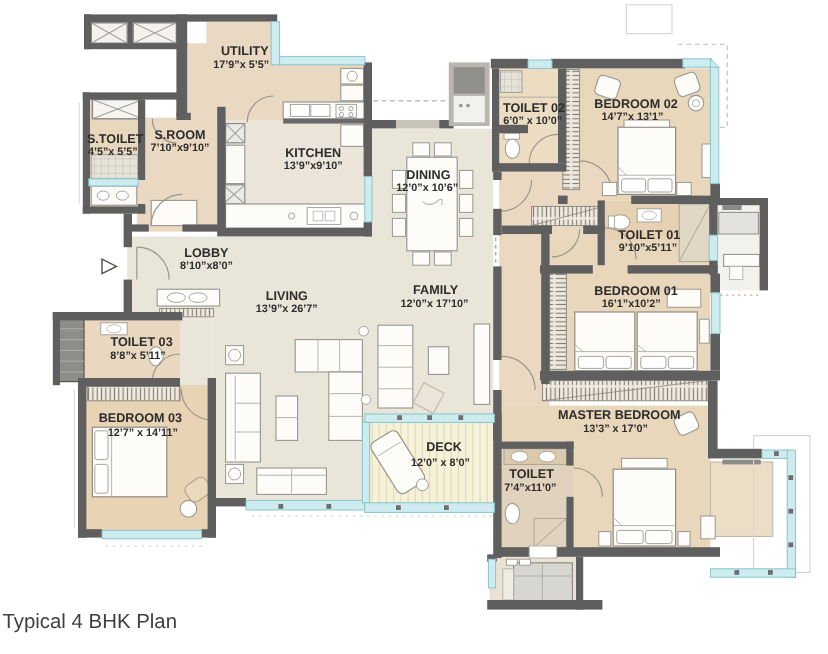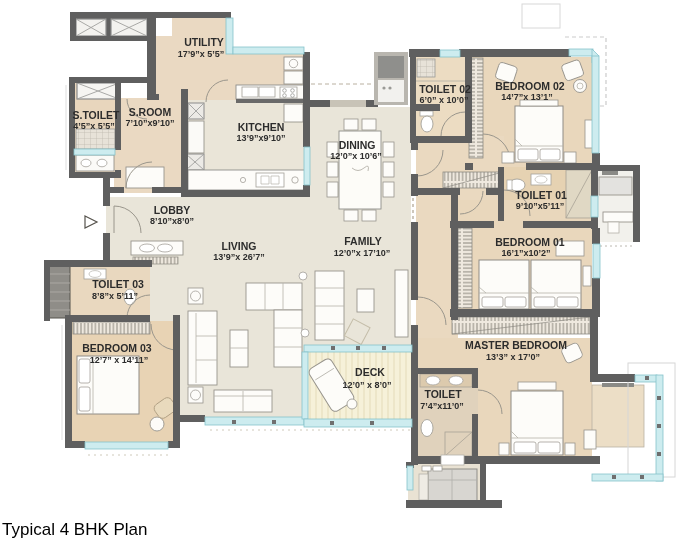--- a/index.html
+++ b/index.html
@@ -1,19 +1,19 @@
 <!DOCTYPE html>
 <html><head>
 <meta charset="utf-8">
 <style>
   html,body{margin:0;padding:0;background:#ffffff;}
   .page{position:relative;width:690px;height:545px;background:#fff;overflow:hidden;
         font-family:"Liberation Sans",sans-serif;}
   svg{position:absolute;left:0;top:0;}
-  .cap{position:absolute;left:2px;top:520px;font-size:17px;color:#000000;}
+  .cap{position:absolute;left:2px;top:508px;font-size:17px;color:#404040;}
 </style>
 </head>
 <body>
 <div class="page">
 <svg width="690" height="545" viewBox="0 0 690 545">
 <defs>
   <pattern id="ward" width="3.6" height="14" patternUnits="userSpaceOnUse">
     <rect width="3.6" height="14" fill="#efe9df"></rect>
     <path d="M1.8,1 V13" stroke="#7c796f" stroke-width="0.9"></path>
   </pattern>

